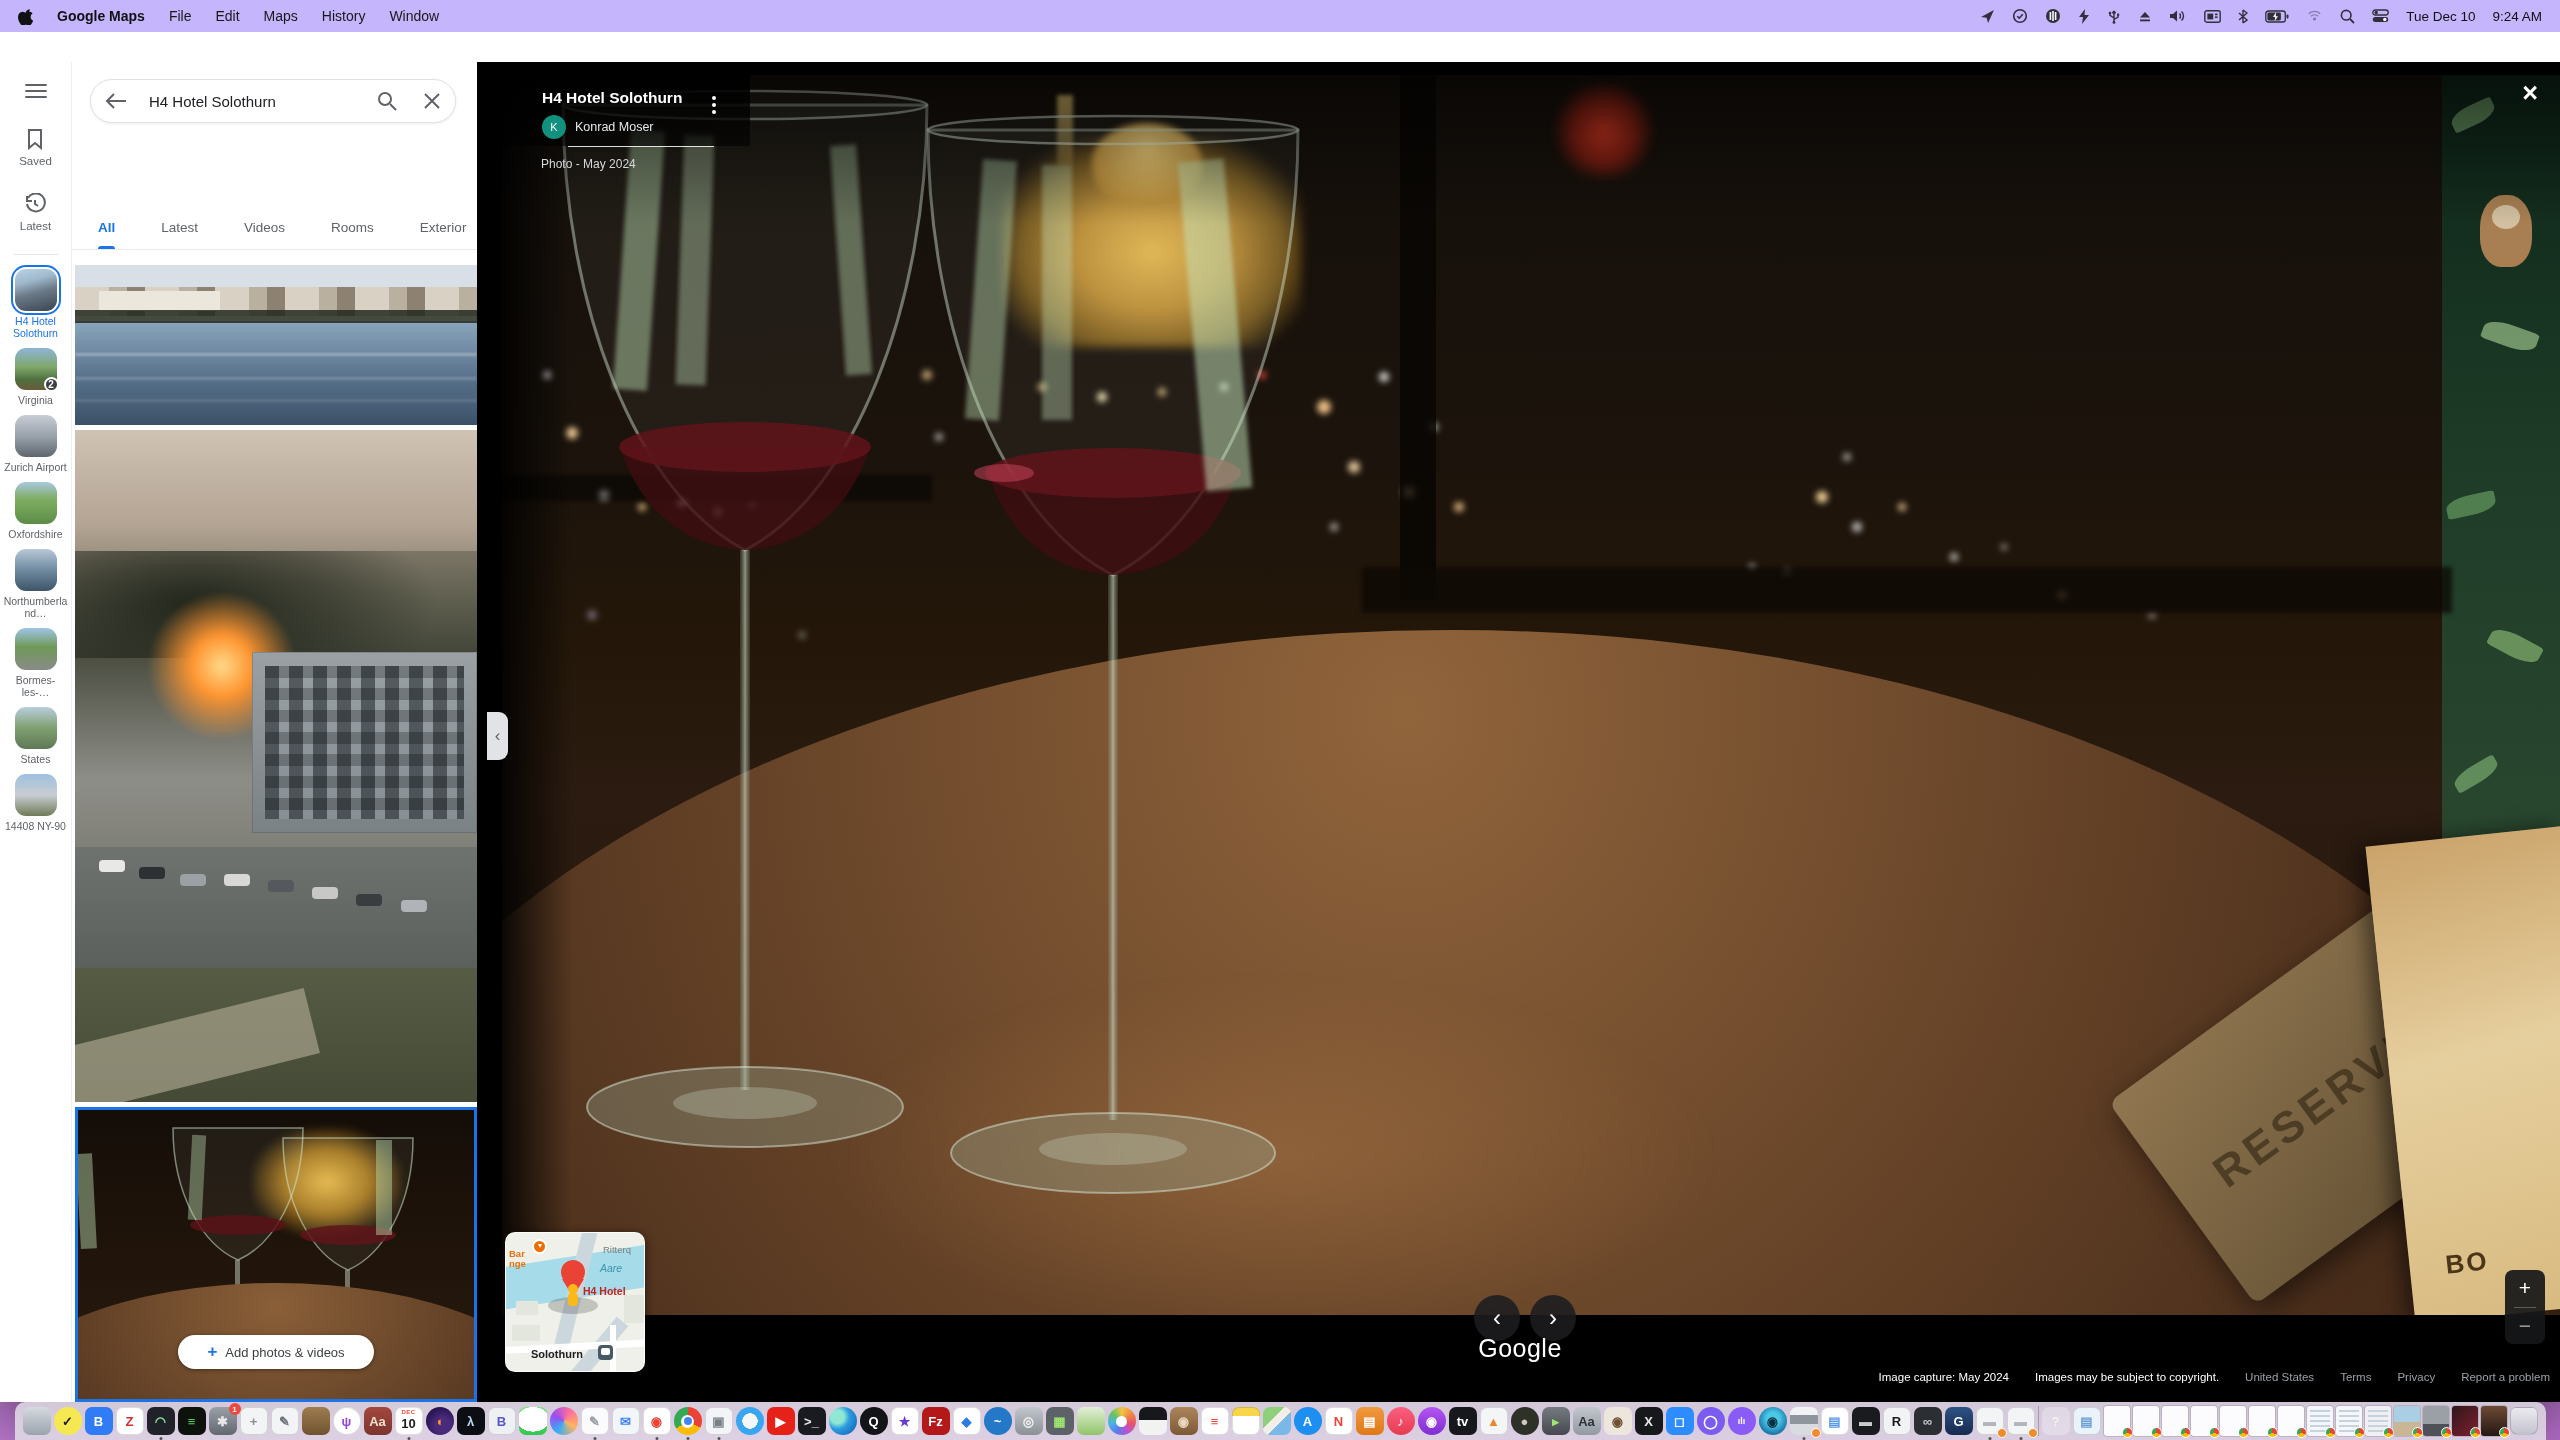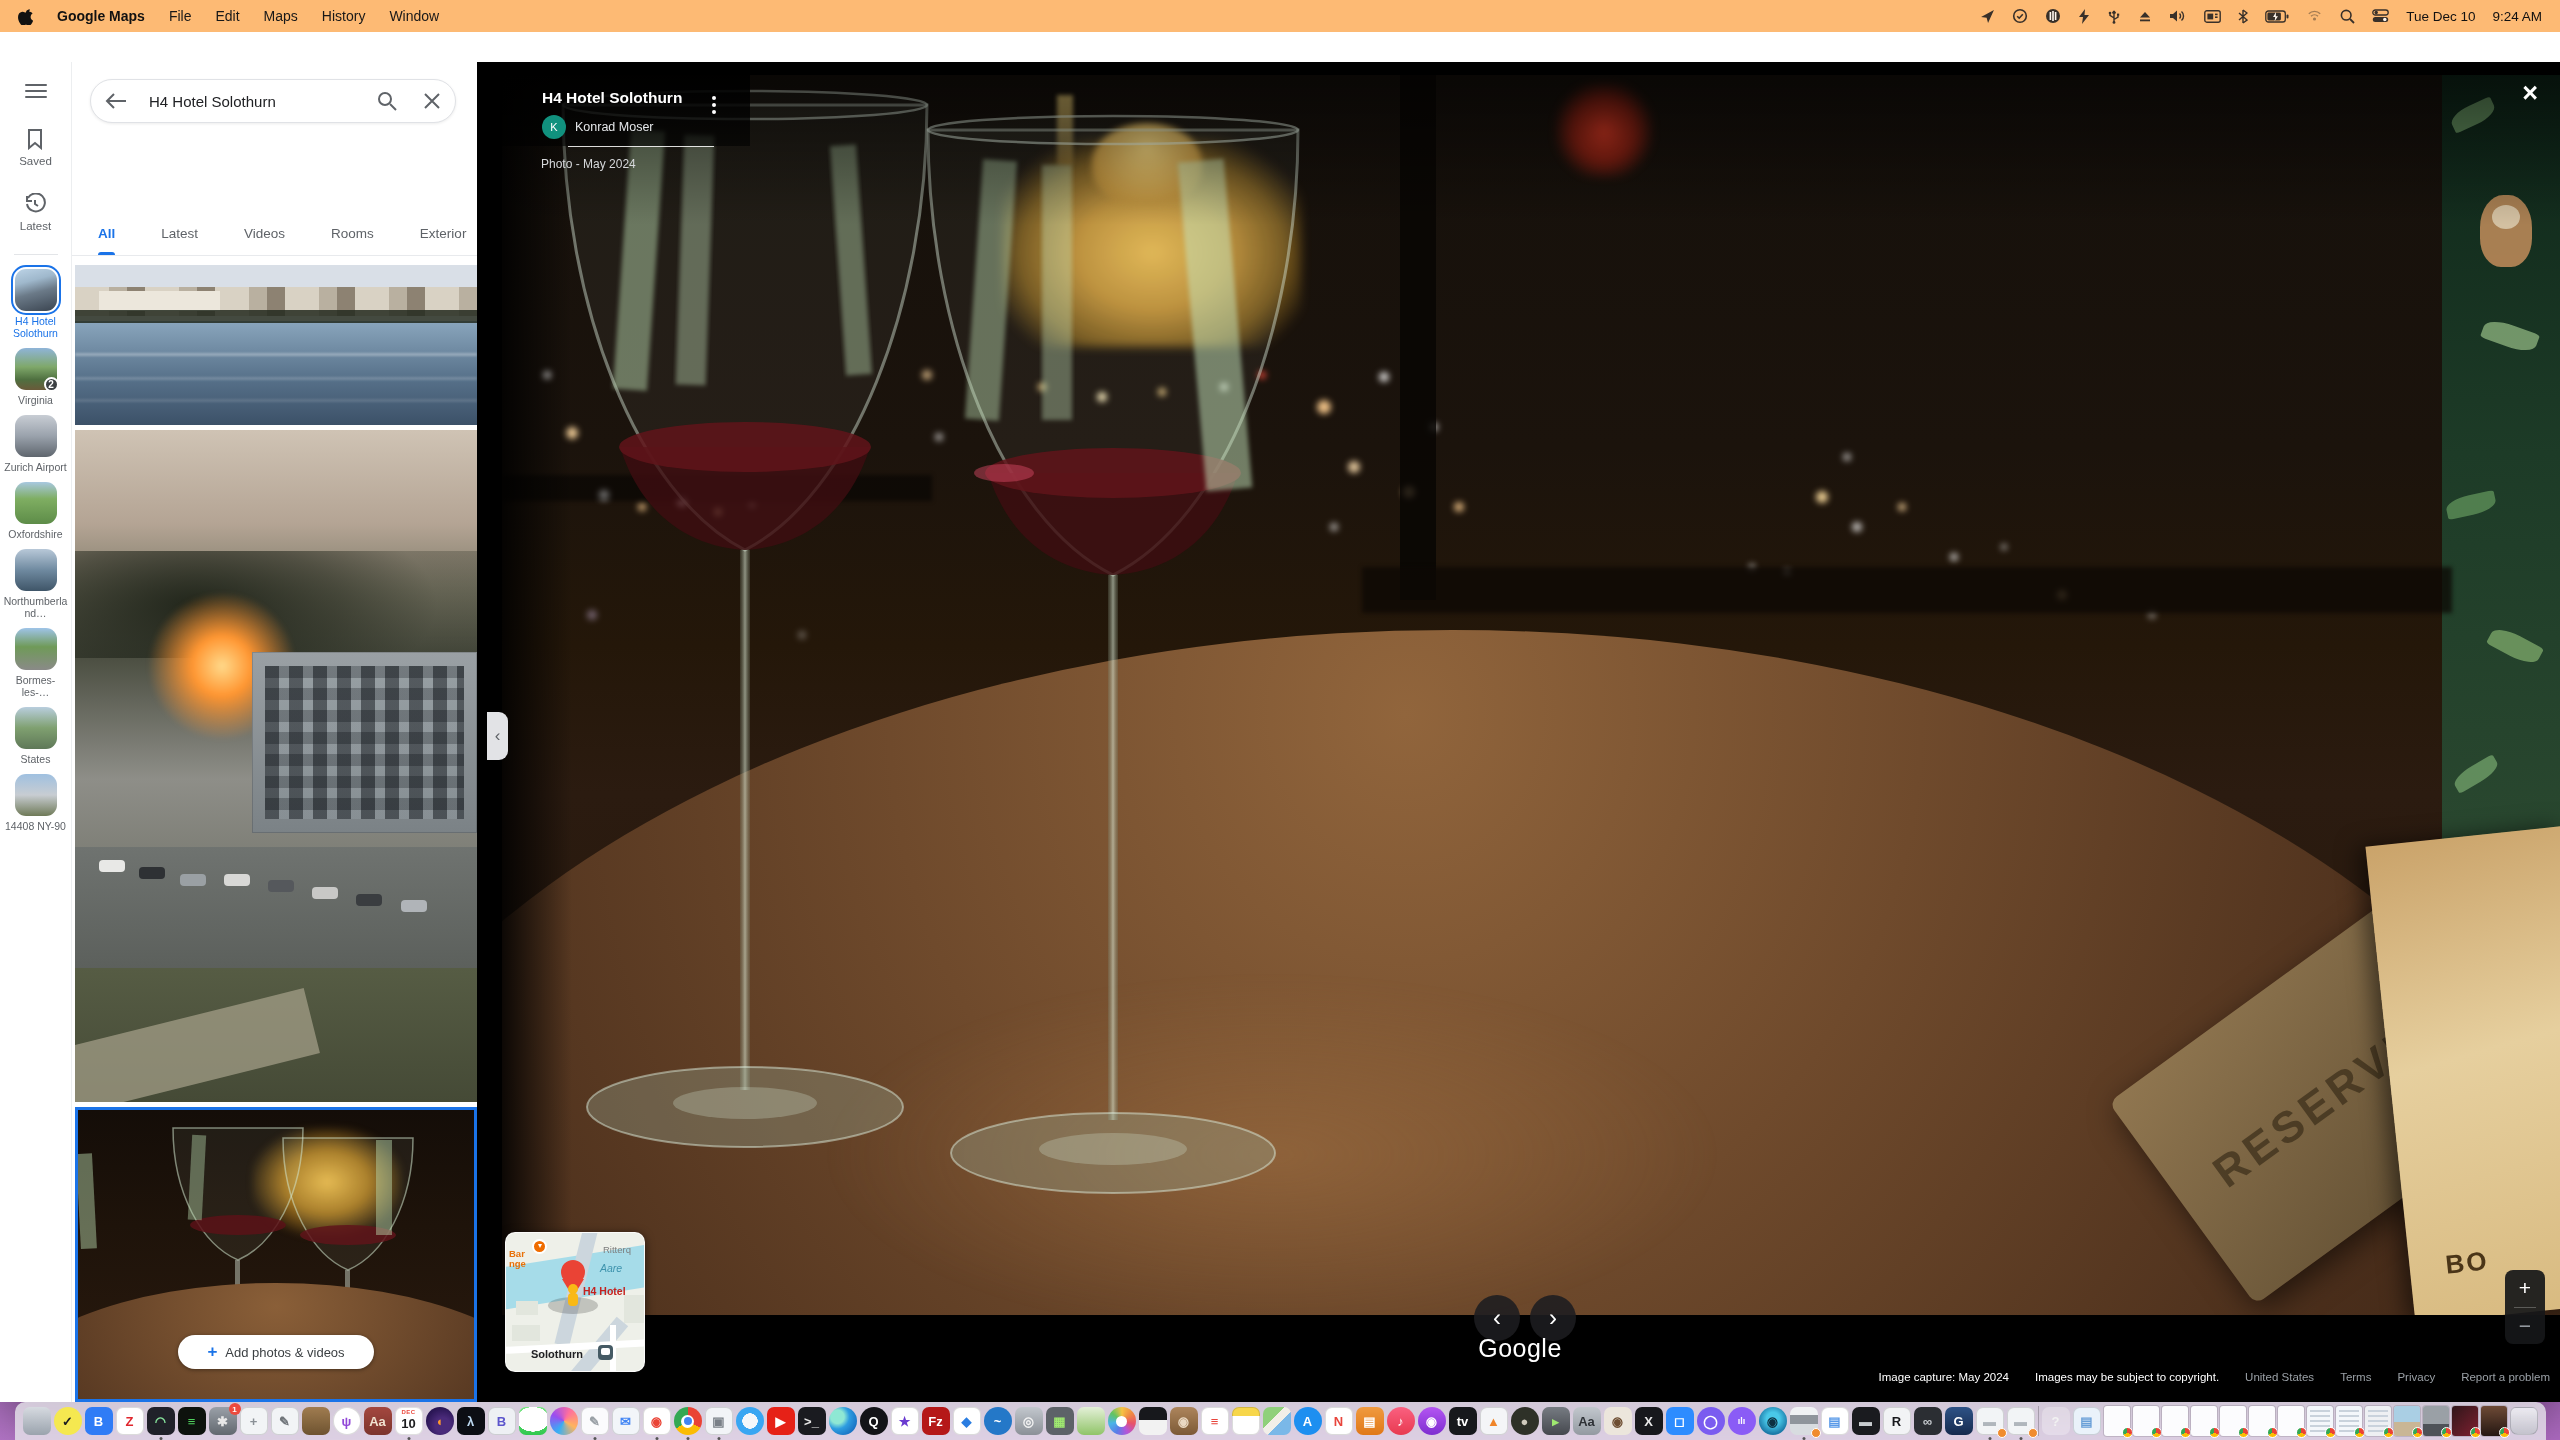--- a/index.html
+++ b/index.html
@@ -1,20 +1,20 @@
 <!DOCTYPE html>
 <html><head>
 <meta charset="utf-8">
 <style>
   *{margin:0;padding:0;box-sizing:border-box}
   html,body{width:2560px;height:1440px;overflow:hidden}
   body{font-family:"Liberation Sans",sans-serif;background:linear-gradient(135deg,#8a4fa8,#c887d8 50%,#b06cc4);position:relative}
 
   
-  .menubar{position:absolute;top:0;left:0;right:0;height:32px;background:#fdba74;display:flex;align-items:center;justify-content:space-between;padding:0 18px;z-index:50}
+  .menubar{position:absolute;top:0;left:0;right:0;height:32px;background:#c4b5fd;display:flex;align-items:center;justify-content:space-between;padding:0 18px;z-index:50}
   .mb-left{display:flex;align-items:center;gap:24px}
   .mb-left .appname{font-weight:bold;font-size:14px;color:#111}
   .mb-left .menu{font-size:14px;color:#181818}
   .mb-right{display:flex;align-items:center;gap:17px}
   .mb-right .sicon{display:flex;align-items:center;opacity:.88}
   .mb-right .mtime{font-size:13.5px;color:#111;font-weight:500}
 
   
   .window{position:absolute;top:32px;left:0;width:2560px;height:1370px;background:#fff;box-shadow:0 18px 50px rgba(0,0,0,.45)}
   .titlebar{position:absolute;top:0;left:0;right:0;height:30px;background:linear-gradient(180deg,#3181ef,#2372e2);display:flex;align-items:center;justify-content:center}
@@ -38,21 +38,21 @@
   .rail-badge{position:absolute;right:-2px;bottom:-2px;background:#3c4043;color:#fff;font-size:10px;font-weight:bold;border-radius:50%;width:15px;height:15px;display:flex;align-items:center;justify-content:center;border:2px solid #fff}
 
   
   .panel{position:absolute;top:0;left:72px;width:405px;bottom:0;background:#fff;z-index:5}
   .searchbar{position:absolute;top:17px;left:18px;width:366px;height:44px;border:1px solid #e0e2e6;border-radius:22px;box-shadow:0 1px 3px rgba(0,0,0,.08);display:flex;align-items:center;padding:0 14px;background:#fff}
   .searchbar .q{flex:1;font-size:15px;color:#202124;margin-left:22px}
   .priceRow{position:absolute;top:90px;left:26px;right:18px;height:48px}
   .price-main{font-size:15.5px;color:#202124}
   .price-sub{font-size:13px;color:#70757a;margin-top:6px}
   .cta{position:absolute;right:10px;top:2px;width:186px;height:42px;border-radius:21px;background:#1a73e8;color:#fff;font-size:12.5px;font-weight:bold;letter-spacing:.4px;border:none;display:flex;align-items:center;justify-content:center;cursor:pointer}
-  .tabs{position:absolute;top:154px;left:0;right:0;height:40px;display:flex;gap:46px;padding-left:26px;border-bottom:1px solid #e8eaed;overflow:hidden}
+  .tabs{position:absolute;top:148px;left:0;right:0;height:40px;display:flex;gap:46px;padding-left:26px;border-bottom:1px solid #e8eaed;overflow:hidden}
   .tab{font-size:13.5px;color:#5f6368;padding-top:10px;position:relative;cursor:pointer;white-space:nowrap}
   .tab.active{color:#1a73e8;font-weight:bold}
   .tab.active::after{content:"";position:absolute;left:0;right:0;bottom:0;height:3px;background:#1a73e8;border-radius:3px 3px 0 0}
 
   
   .thumb{position:absolute;left:3px;width:402px;overflow:hidden;cursor:pointer}
   .t1{top:203px;height:160px}
   .t2{top:368px;height:672px}
   .t3{top:1045px;bottom:0;border:3px solid #1a73e8}
   

